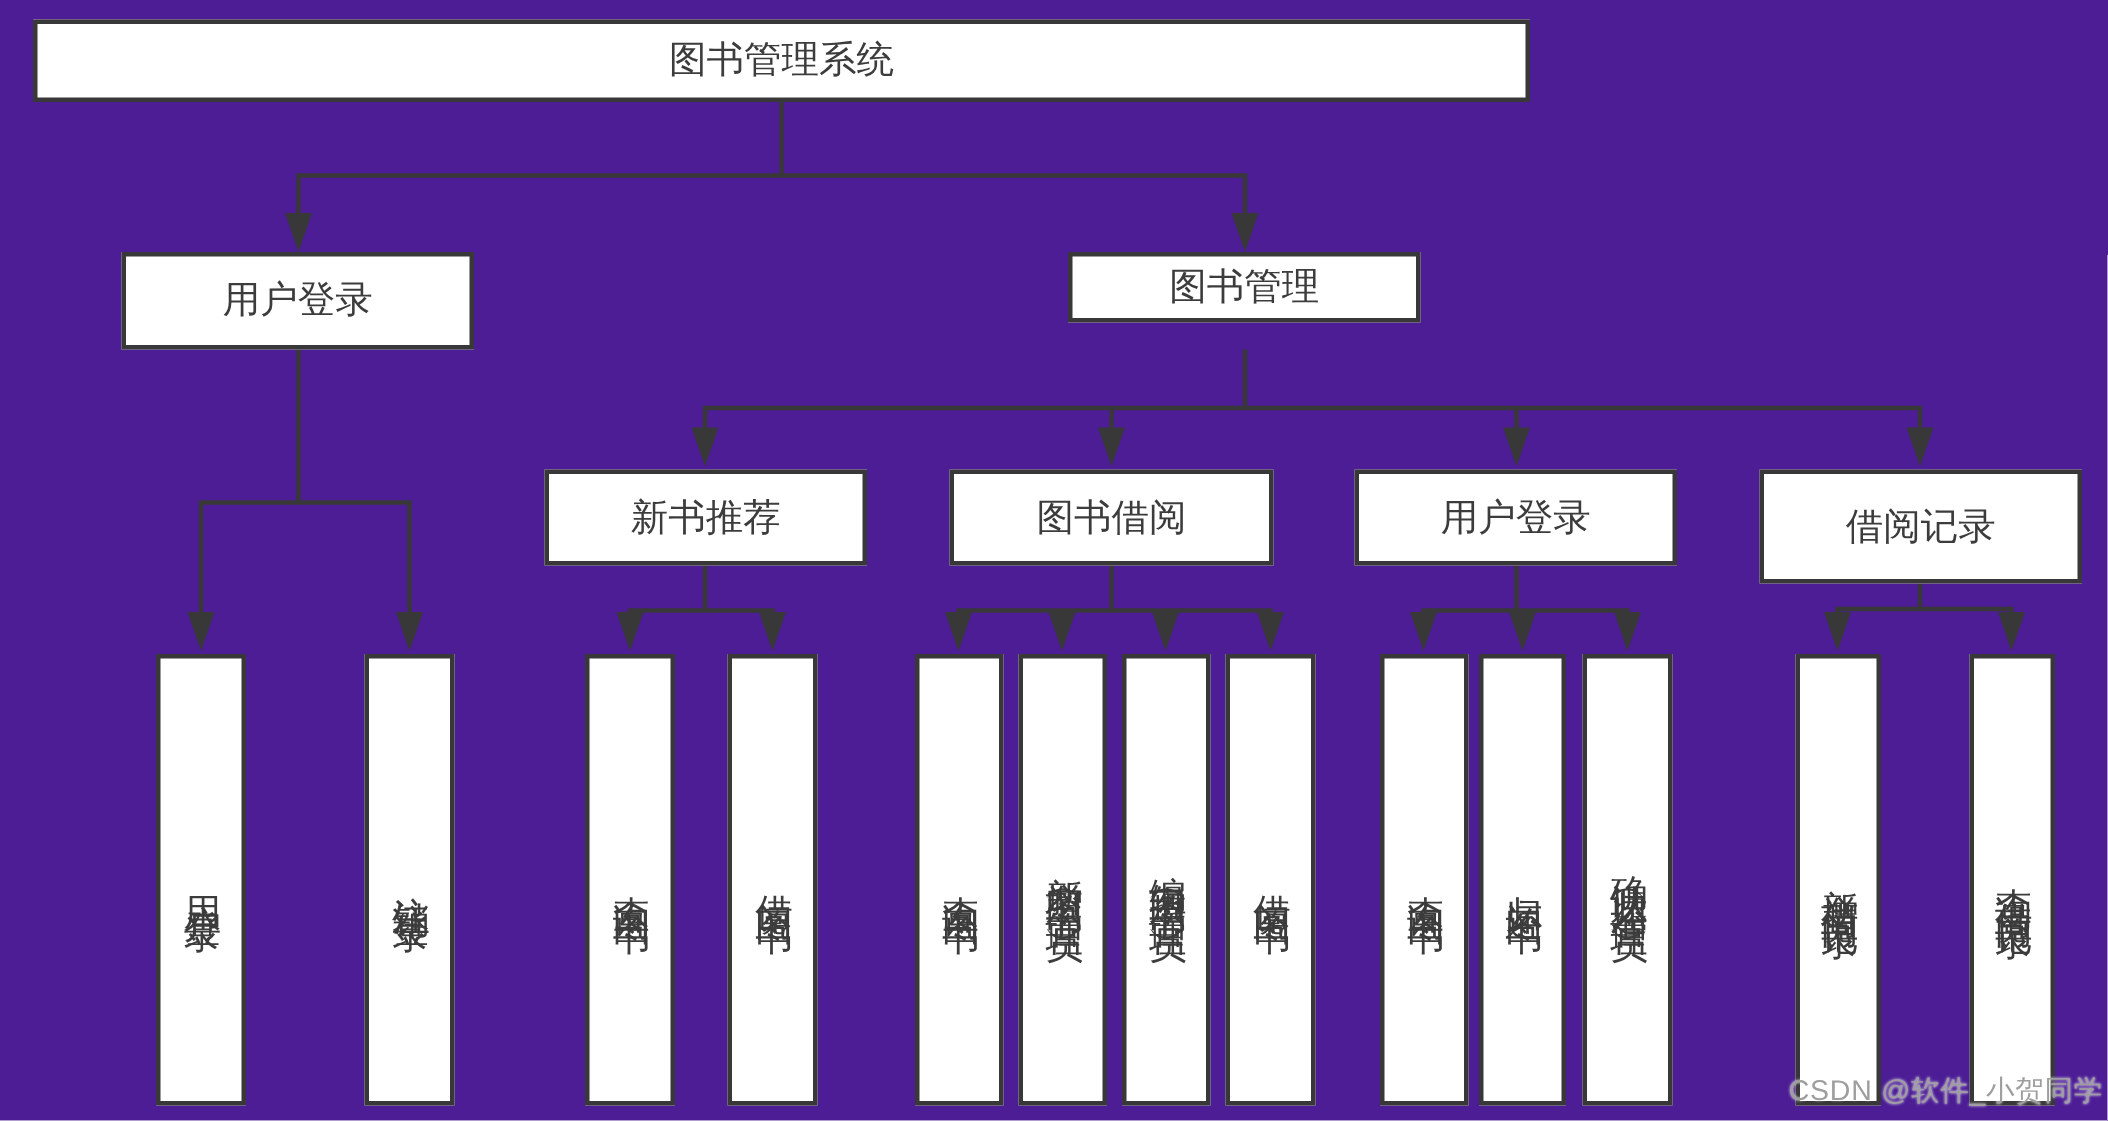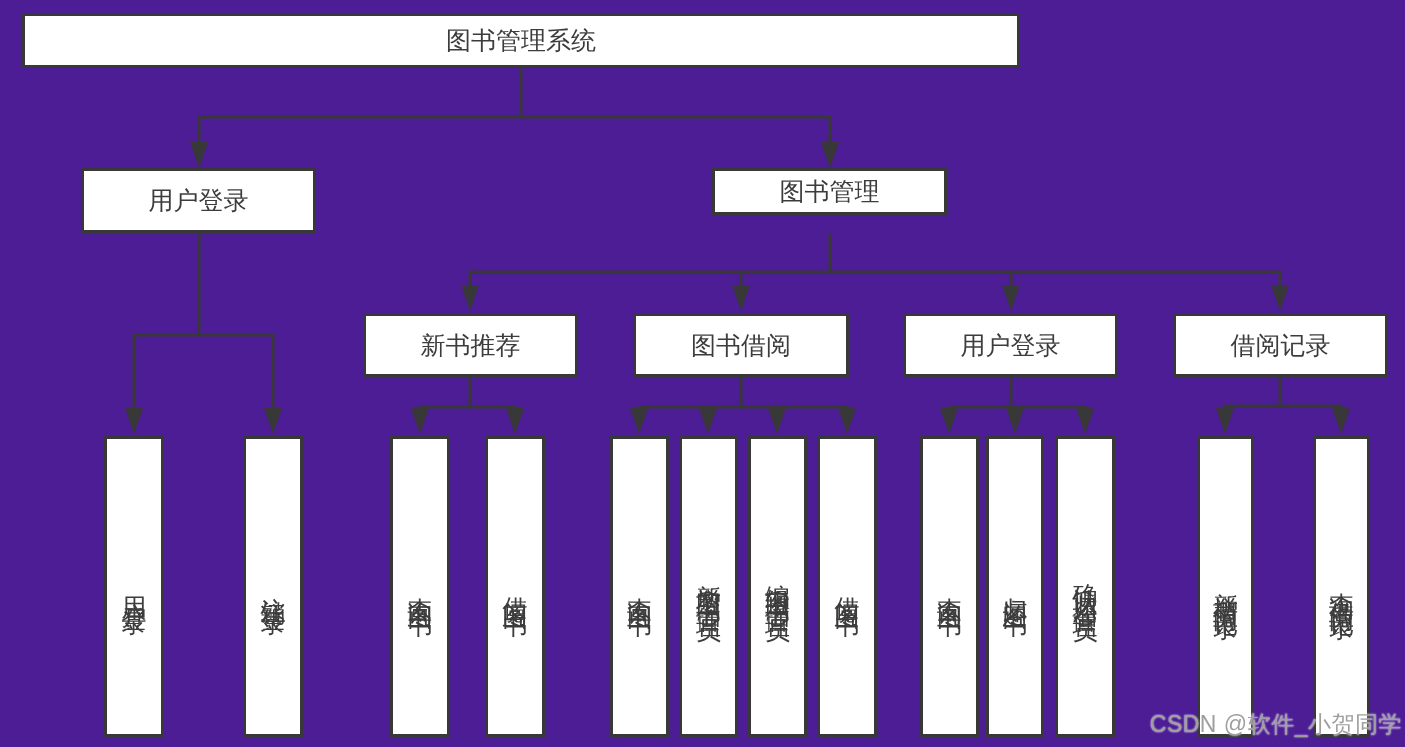--- a/index.html
+++ b/index.html
@@ -31,40 +31,40 @@
     letter-spacing:5px;
     font-size:25px;
   }
   
   #n-root{left:22px;top:13px;width:998px;height:55px;}
   #n-userlogin{left:81px;top:168px;width:235px;height:65px;}
   #n-bookmgmt{left:712px;top:168px;width:235px;height:47px;}
   #n-newrec{left:363px;top:313px;width:215px;height:64px;}
   #n-borrow{left:633px;top:313px;width:216px;height:64px;justify-content:center;}
   #n-current{left:903px;top:313px;width:215px;height:64px;}
-  #n-records{left:1173px;top:313px;width:215px;height:64px;}
+  #n-records{left:1173px;top:313px;width:215px;height:76px;}
   
   .leaf{top:436px;height:301px;}
   #l-ulogin{left:104px;width:60px;}
   #l-logout{left:243px;width:60px;}
   #l-query1{left:390px;width:60px;}
   #l-borrow1{left:485px;width:60px;}
   #l-query2{left:610px;width:59px;}
   #l-add{left:679px;width:59px;}
   #l-edit{left:748px;width:59px;}
   #l-borrow2{left:817px;width:60px;}
   #l-query3{left:920px;width:59px;}
   #l-return{left:986px;width:58px;}
   #l-confirm{left:1055px;width:60px;}
   #l-addrec{left:1197px;width:57px;}
   #l-queryrec{left:1313px;width:57px;}
   .watermark{
     position:absolute;
     right:3px;bottom:7px;
-    font-size:23px;
+    font-size:19px;
     color:#9e9e9e;
     text-shadow:0 0 2px #ffffff;
     letter-spacing:0.5px;
     z-index:5;
   }
 </style>
 </head>
 <body>
 
 <div class="canvas">

